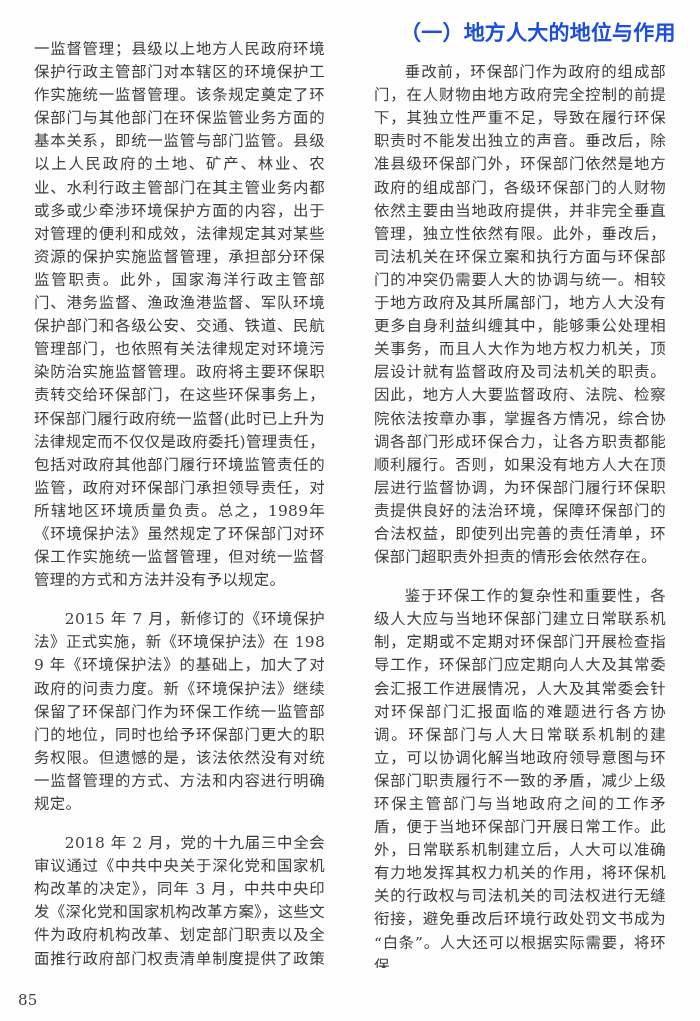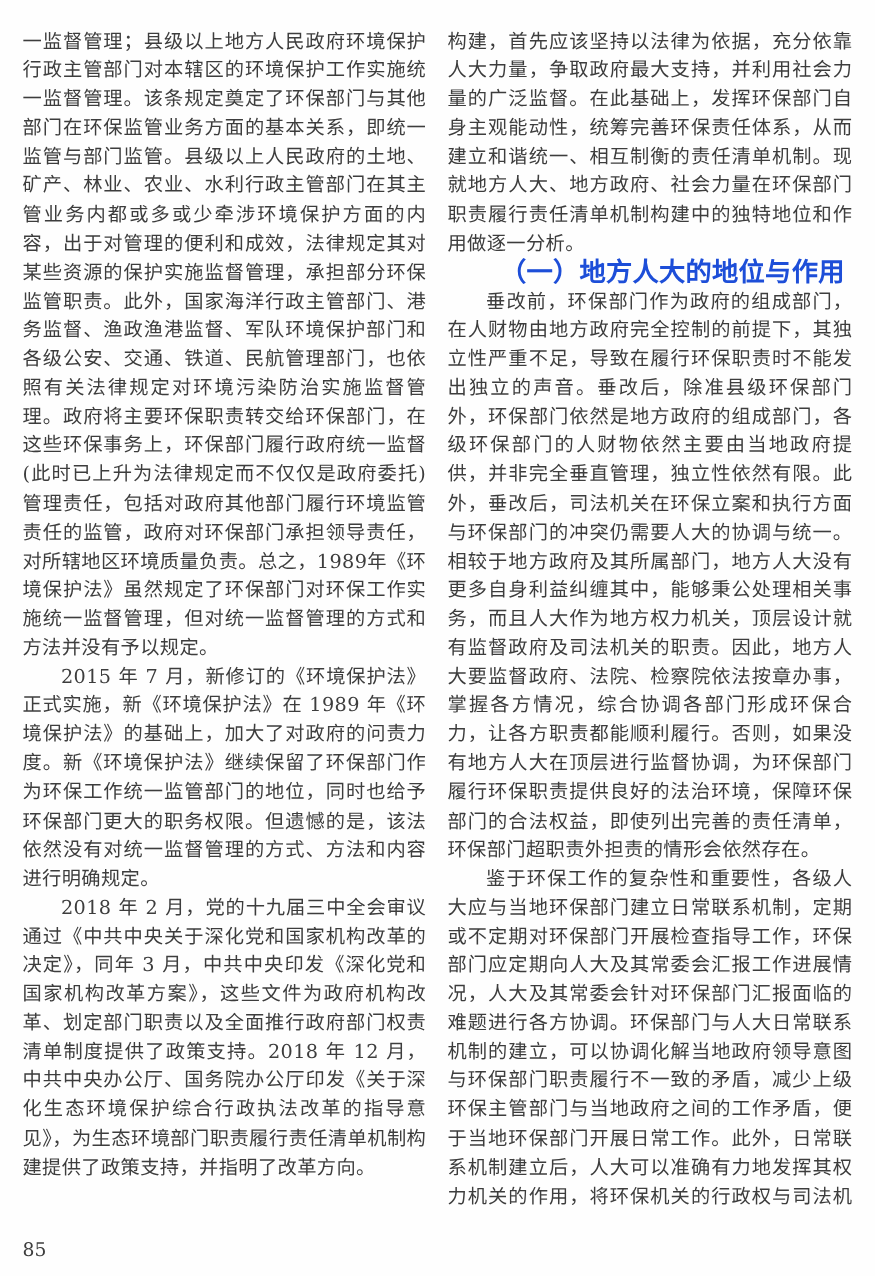--- a/index.html
+++ b/index.html
@@ -42,21 +42,21 @@
     height: 946px;
     overflow: hidden;
   }
 
   .col-right {
     width: 324px;
   }
 
   
   p.para {
-    margin: 0;
+    margin: 16px;
     font-size: 15.4px;
     line-height: 23.1px;
     text-align: justify;
     text-justify: inter-ideograph;
     text-indent: 2em;
     letter-spacing: 0.02em;
     word-break: break-all;
     color: #3d3d3d;
   }
 
@@ -117,21 +117,20 @@
       <p class="para">2015 年 7 月，新修订的《环境保护法》正式实施，新《环境保护法》在 1989 年《环境保护法》的基础上，加大了对政府的问责力度。新《环境保护法》继续保留了环保部门作为环保工作统一监管部门的地位，同时也给予环保部门更大的职务权限。但遗憾的是，该法依然没有对统一监督管理的方式、方法和内容进行明确规定。</p>
 
       <p class="para">2018 年 2 月，党的十九届三中全会审议通过《中共中央关于深化党和国家机构改革的决定》，同年 3 月，中共中央印发《深化党和国家机构改革方案》，这些文件为政府机构改革、划定部门职责以及全面推行政府部门权责清单制度提供了政策支持。2018 年 12 月，中共中央办公厅、国务院办公厅印发《关于深化生态环境保护综合行政执法改革的指导意见》，为生态环境部门职责履行责任清单机制构建提供了政策支持，并指明了改革方向。</p>
 
       <h2 class="section-heading">三、影响因素：一个系统的运行分析框架</h2>
 
     </div>
 
     <div class="column col-right">
 
-      <p class="para no-indent">构建，首先应该坚持以法律为依据，充分依靠人大力量，争取政府最大支持，并利用社会力量的广泛监督。在此基础上，发挥环保部门自身主观能动性，统筹完善环保责任体系，从而建立和谐统一、相互制衡的责任清单机制。现就地方人大、地方政府、社会力量在环保部门职责履行责任清单机制构建中的独特地位和作用做逐一分析。</p>
 
       <h3 class="sub-heading">（一）地方人大的地位与作用</h3>
 
 
       <p class="para">垂改前，环保部门作为政府的组成部门，在人财物由地方政府完全控制的前提下，其独立性严重不足，导致在履行环保职责时不能发出独立的声音。垂改后，除准县级环保部门外，环保部门依然是地方政府的组成部门，各级环保部门的人财物依然主要由当地政府提供，并非完全垂直管理，独立性依然有限。此外，垂改后，司法机关在环保立案和执行方面与环保部门的冲突仍需要人大的协调与统一。相较于地方政府及其所属部门，地方人大没有更多自身利益纠缠其中，能够秉公处理相关事务，而且人大作为地方权力机关，顶层设计就有监督政府及司法机关的职责。因此，地方人大要监督政府、法院、检察院依法按章办事，掌握各方情况，综合协调各部门形成环保合力，让各方职责都能顺利履行。否则，如果没有地方人大在顶层进行监督协调，为环保部门履行环保职责提供良好的法治环境，保障环保部门的合法权益，即使列出完善的责任清单，环保部门超职责外担责的情形会依然存在。</p>
 
       <p class="para">鉴于环保工作的复杂性和重要性，各级人大应与当地环保部门建立日常联系机制，定期或不定期对环保部门开展检查指导工作，环保部门应定期向人大及其常委会汇报工作进展情况，人大及其常委会针对环保部门汇报面临的难题进行各方协调。环保部门与人大日常联系机制的建立，可以协调化解当地政府领导意图与环保部门职责履行不一致的矛盾，减少上级环保主管部门与当地政府之间的工作矛盾，便于当地环保部门开展日常工作。此外，日常联系机制建立后，人大可以准确有力地发挥其权力机关的作用，将环保机关的行政权与司法机关的司法权进行无缝衔接，避免垂改后环境行政处罚文书成为“白条”。人大还可以根据实际需要，将环保</p>
 
     </div>
 

